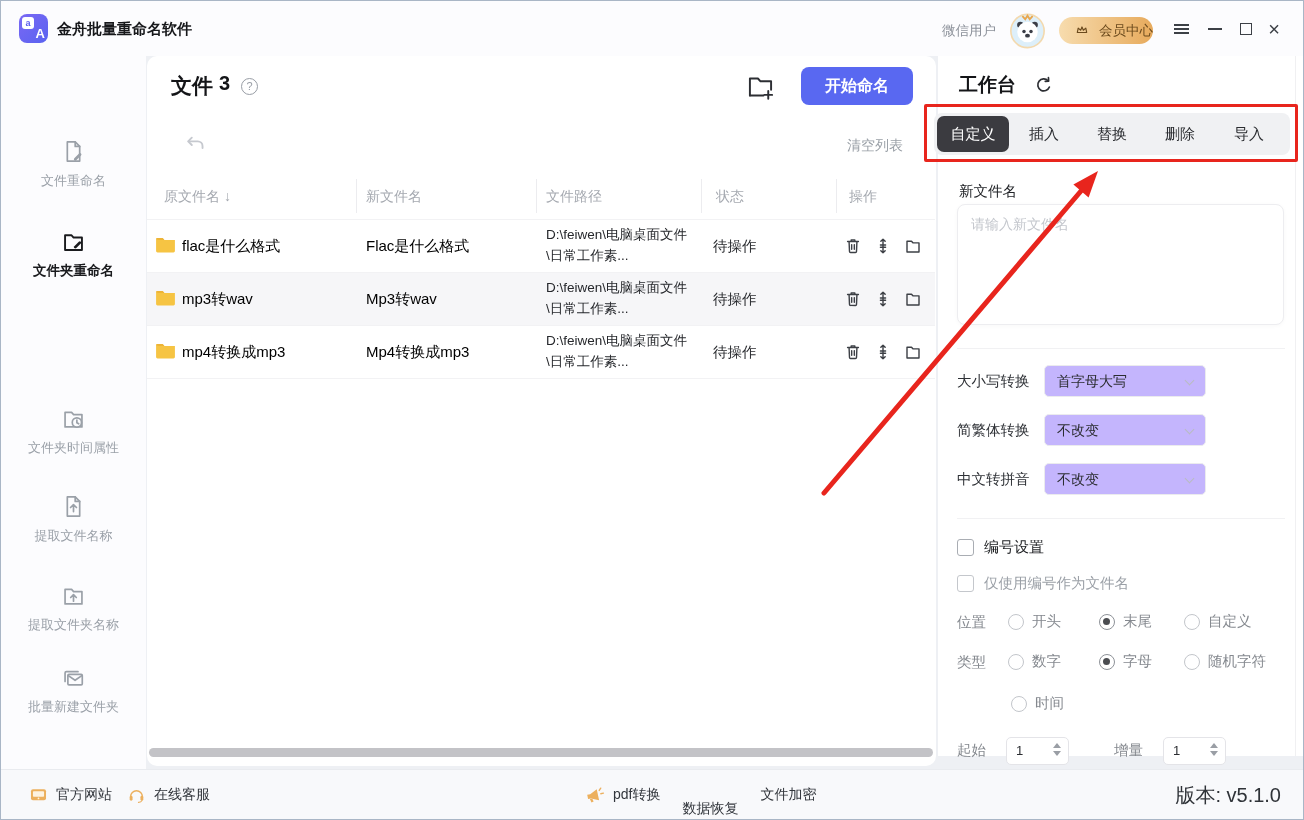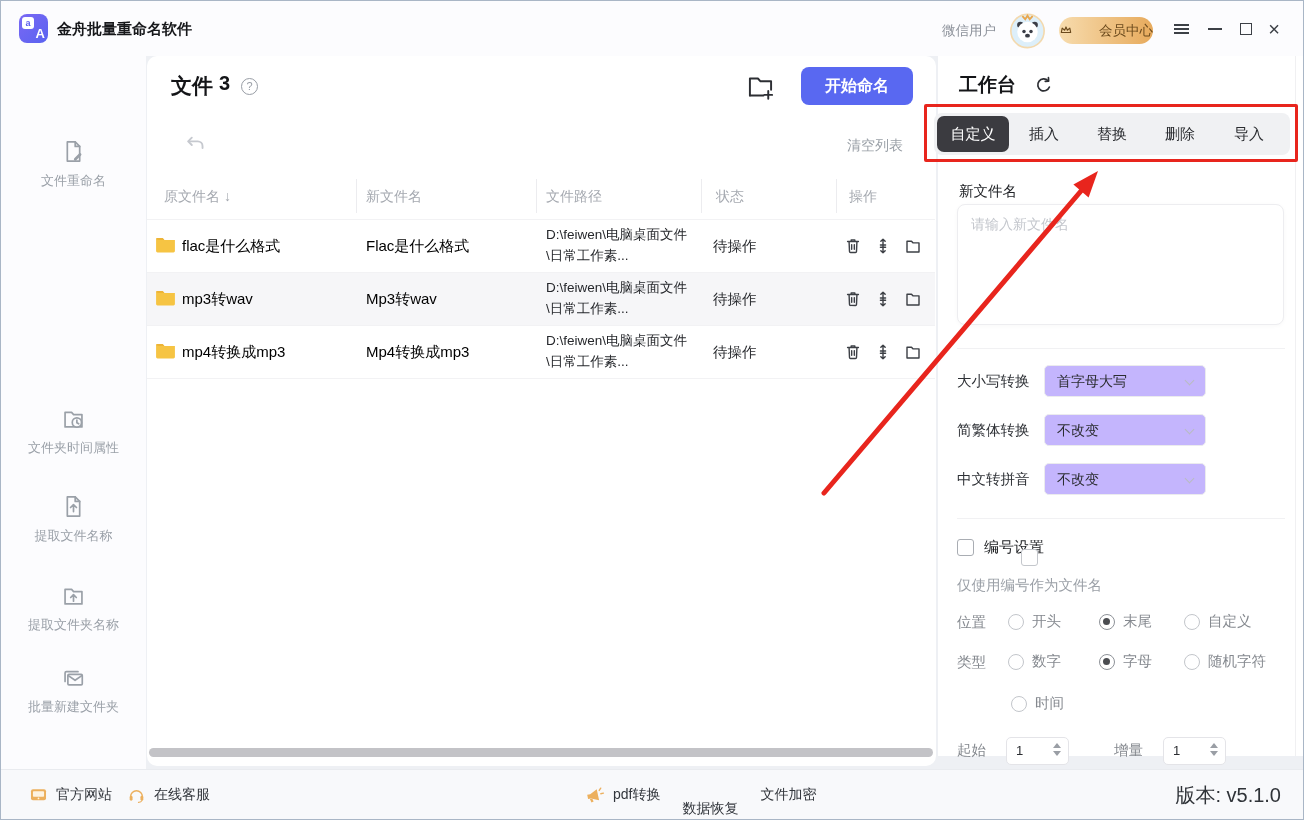--- a/index.html
+++ b/index.html
@@ -14,21 +14,21 @@
   .app-icon { position:absolute; left:18px; top:13px; width:29px; height:29px; border-radius:8px;
     background:linear-gradient(135deg,#7a68f4,#5a63f0); }
   .app-icon .sm { position:absolute; left:3px; top:3px; width:12px; height:12px; background:#fff;
     border-radius:3px; color:#5a5cf0; font-size:9px; font-weight:bold; text-align:center; line-height:12px; }
   .app-icon .bg { position:absolute; right:3px; bottom:2px; color:#fff; font-size:13px; font-weight:bold; }
   .app-title { position:absolute; left:56px; top:19px; font-size:15px; font-weight:600; color:#17181b; white-space:nowrap; }
   .tb-user { position:absolute; left:941px; top:21px; font-size:13.5px; color:#8b9099; }
   .tb-avatar { position:absolute; left:1008px; top:11px; width:37px; height:37px; }
   .vip-btn { position:absolute; left:1058px; top:16px; width:94px; height:27px; border-radius:14px;
     background:linear-gradient(90deg,#f7dcae,#e7aa5c); color:#6b4a1d; font-size:13.5px;
-    display:flex; align-items:center; justify-content:space-between; gap:10px; white-space:nowrap; }
+    display:flex; align-items:center; justify-content:flex-end; gap:10px; white-space:nowrap; }
   .win-btn { position:absolute; top:18px; width:22px; height:20px; display:flex; align-items:center; justify-content:center; color:#3c4046; }
   .ham span { display:block; width:15px; height:1.8px; background:#3c4046; margin:2.1px 0; }
   .minbar { width:14px; height:2px; background:#3c4046; }
   .maxbox { width:12px; height:12px; border:1.8px solid #3c4046; }
   .closex { font-size:20px; line-height:20px; }
   
   .sidebar { position:absolute; left:0; top:55px; width:145px; height:713px; background:#fcfcfe; }
   .side-item { position:absolute; left:0; width:145px; text-align:center; color:#9aa0a8; cursor:pointer; }
   .side-item svg { display:block; margin:0 auto 7px; }
   .side-item .lbl { font-size:13px; white-space:nowrap; }
@@ -146,20 +146,27 @@
 
   <div class="sidebar">
     <div class="side-item" style="top:82px;">
       <svg width="27" height="27" viewBox="0 0 24 24" fill="none" stroke="currentColor" stroke-width="1.5" stroke-linecap="round" stroke-linejoin="round">
         <path d="M6.5 3.5h7l4 4v13h-11z"></path>
           <path d="M13.5 3.5v4h4"></path>
           <path d="M13.6 18.8l4.2-4.2" stroke-width="2.5"></path>
       </svg>
       <div class="lbl">文件重命名</div>
     </div>
+    <div class="side-item active" style="top:172px;">
+      <svg width="27" height="27" viewBox="0 0 24 24" fill="none" stroke="currentColor" stroke-width="1.7" stroke-linecap="round" stroke-linejoin="round">
+        <path d="M4.5 19.5v-13h5.8l1.8 2h7.4v11z"></path>
+          <path d="M13.6 17l4-4" stroke-width="2.5"></path>
+      </svg>
+      <div class="lbl">文件夹重命名</div>
+    </div>
     <div class="side-item" style="top:349px;">
       <svg width="27" height="27" viewBox="0 0 24 24" fill="none" stroke="currentColor" stroke-width="1.5" stroke-linecap="round" stroke-linejoin="round">
         <path d="M4.5 19.5v-13h5.8l1.8 2h7.4v11z"></path>
         <circle cx="15" cy="15.5" r="4.1" fill="#fcfcfe"></circle>
           <path d="M15 13.5v2.2l1.6 1"></path>
       </svg>
       <div class="lbl">文件夹时间属性</div>
     </div>
     <div class="side-item" style="top:437px;">
       <svg width="27" height="27" viewBox="0 0 24 24" fill="none" stroke="currentColor" stroke-width="1.5" stroke-linecap="round" stroke-linejoin="round">
@@ -321,21 +328,21 @@
     <span>不改变</span>
     <span class="chev"></span>
   </div>
 
   <div class="divider" style="top:517px;"></div>
 
   <div class="cb-row" style="top:537px;">
     <div class="cb-box"></div>
     <div class="cb-lab1">编号设置</div>
   </div>
-  <div class="cb-row" style="top:548px;flex-direction:column;">
+  <div class="cb-row" style="top:573px;">
     <div class="cb-box lite"></div>
     <div class="cb-lab2">仅使用编号作为文件名</div>
   </div>
 
   <div class="rad-label" style="top:612px;">位置</div>
   <div class="radio-opt" style="left:1007px; top:611px;">
     <div class="rad"></div>
       <div class="rad-txt">开头</div>
   </div>
   <div class="radio-opt" style="left:1098px; top:611px;">

